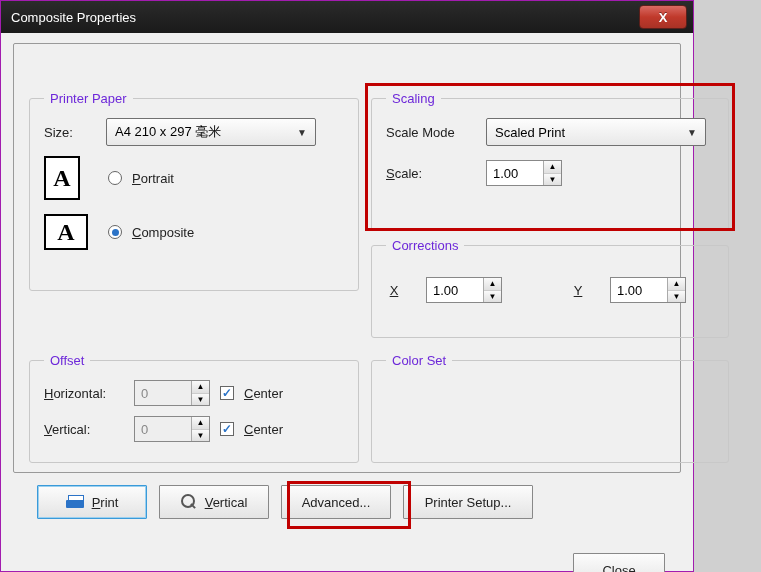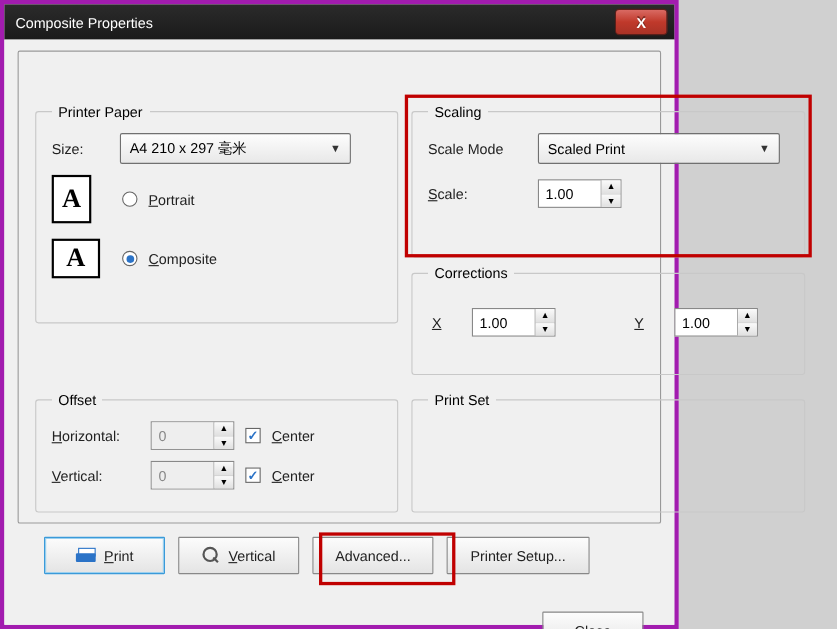--- a/index.html
+++ b/index.html
@@ -1,18 +1,18 @@
 <!DOCTYPE html>
 <html><head>
 <meta charset="utf-8">
 <style>
 * { box-sizing: border-box; margin: 0; padding: 0; font-family: "Segoe UI", Tahoma, sans-serif; font-size: 13px; }
 body { background: #d0d0d0; width: 761px; height: 572px; overflow: hidden; }
 
-.window { width: 617px; height: 572px; background: #f0f0f0; border: 4px solid #a21caf; position: relative; }
+.window { width: 694px; height: 572px; background: #f0f0f0; border: 1px solid #a21caf; position: relative; }
 
 .titlebar {
   height: 32px;
   background: linear-gradient(to bottom, #2b2b2b 0%, #1a1a1a 100%);
   display: flex; align-items: center; justify-content: space-between;
   padding: 0 0 0 10px;
   color: #fff;
 }
 .titlebar .title { font-size: 13px; }
 .titlebar .close-btn {
@@ -30,21 +30,21 @@
   border: 1px solid #999; border-radius: 2px;
   background: #f0f0f0;
   position: absolute;
 }
 
 fieldset {
   border: 1px solid #c8c8c8; border-radius: 3px;
   margin: 0; padding: 12px 14px;
   position: absolute;
 }
-legend { padding: 0 6px; color: #000000; font-size: 13px; }
+legend { padding: 0 6px; color: #6d28d9; font-size: 13px; }
 
 .fs-printer-paper { left: 28px; top: 58px; width: 330px; height: 200px; }
 .fs-scaling       { left: 370px; top: 58px; width: 358px; height: 140px; }
 .fs-corrections   { left: 370px; top: 205px; width: 358px; height: 100px; }
 .fs-offset        { left: 28px;  top: 320px; width: 330px; height: 110px; }
 .fs-colorset      { left: 370px; top: 320px; width: 358px; height: 110px; }
 
 
 .highlight { position: absolute; border: 3px solid #c00000; pointer-events: none; }
 .hl-scaling  { left: 364px; top: 50px;  width: 370px; height: 148px; }
@@ -206,21 +206,21 @@
               <span>▲</span>
               <span>▼</span>
             </div>
         </div>
         <span class="checkbox checked"></span>
         <span class="lbl underline-first">Center</span>
       </div>
     </fieldset>
 
     <fieldset class="fs-colorset">
-      <legend>Print Set</legend>
+      <legend>Color Set</legend>
     </fieldset>
 
     <div class="highlight hl-scaling"></div>
 
     <div class="button-row">
       <div class="btn primary" style="width:110px;">
         <span class="printer-icon"></span>
         <span class="underline-first">Print</span>
       </div>
       <div class="btn" style="width:110px;">

